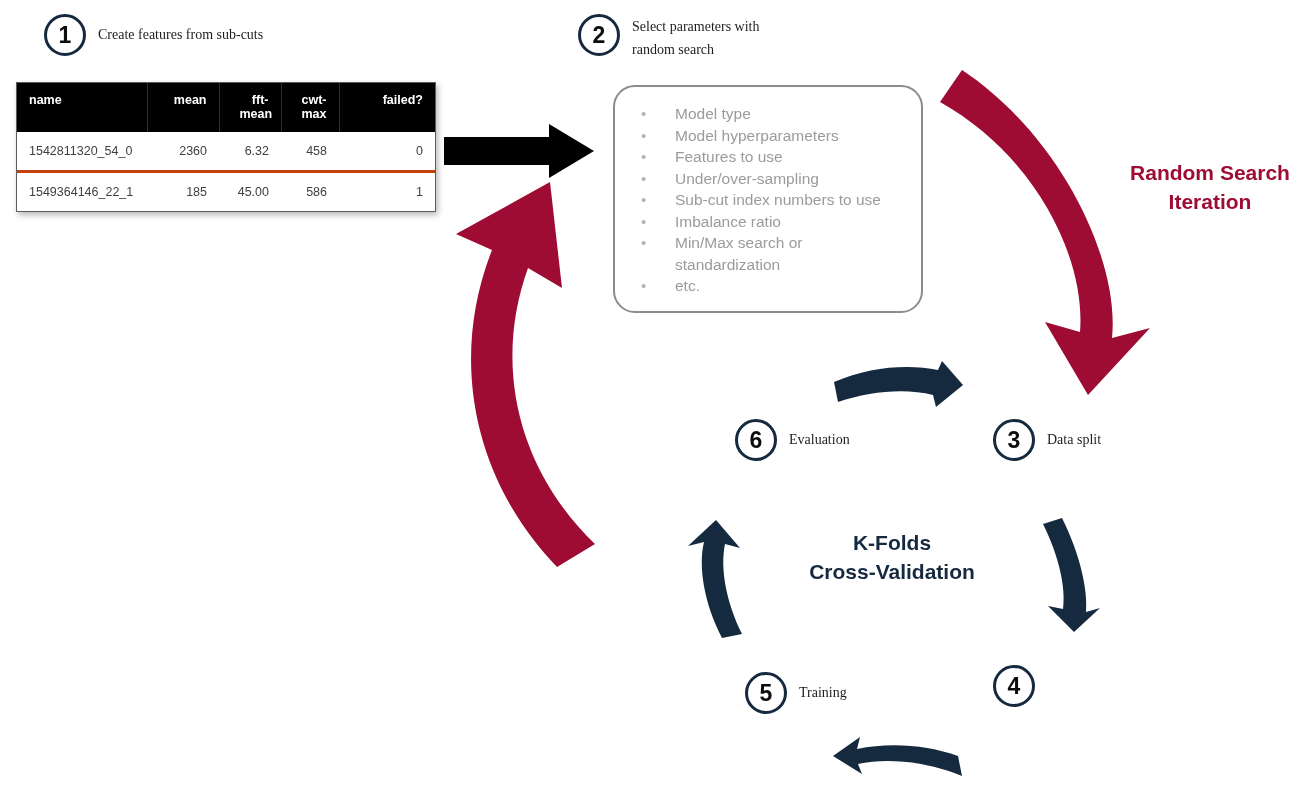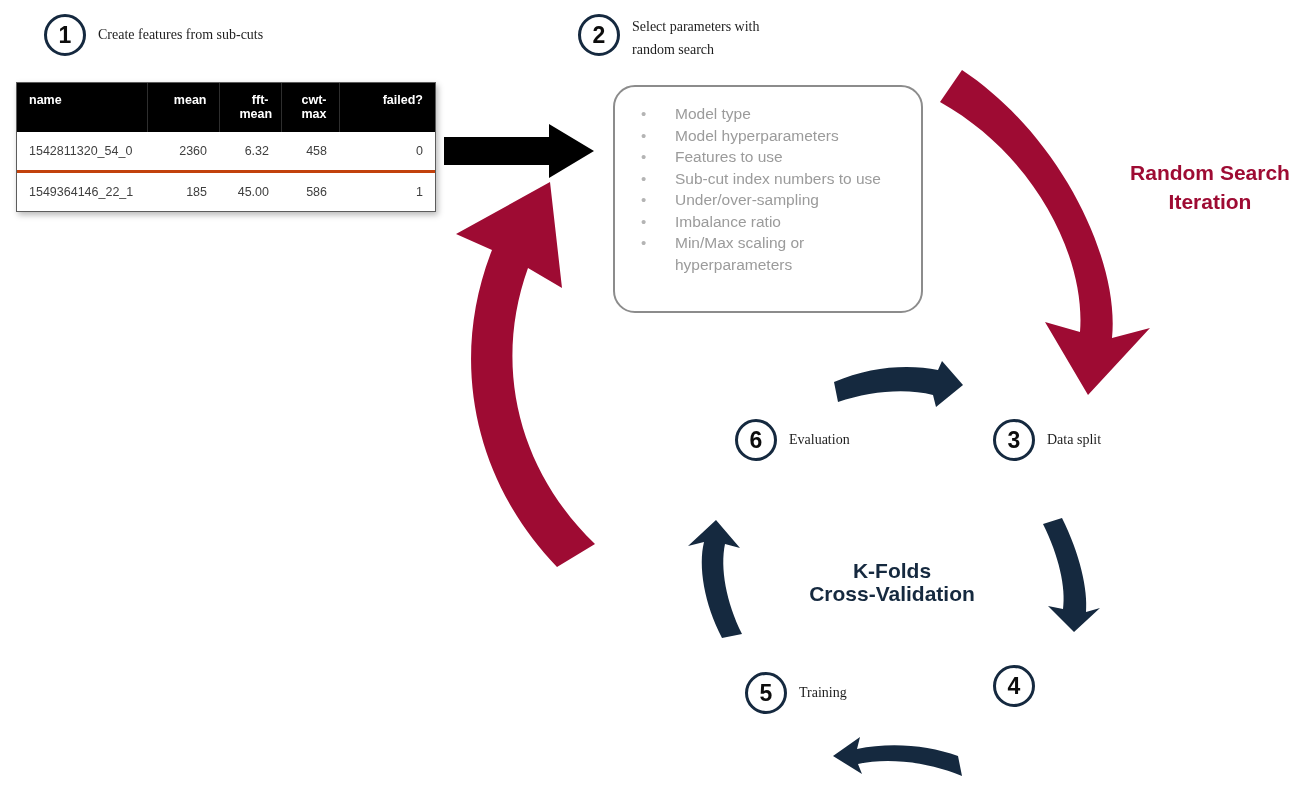--- a/index.html
+++ b/index.html
@@ -79,23 +79,22 @@
   }
 
   
   #random-search-label{
     right:2px;top:158px;width:200px;text-align:center;
     color:#9e0b33;font-weight:bold;font-size:21px;line-height:29px;
     white-space:pre-line;
   }
   #kfolds-label{
     left:782px;top:528px;width:220px;text-align:center;
-    color:#15293f;font-weight:bold;font-size:21px;line-height:23px;
+    color:#15293f;font-weight:bold;font-size:21px;line-height:29px;
     white-space:pre-line;
-    margin-top:31px;
   }
 
   svg{display:block;}
 </style>
 </head>
 <body>
 
 <div class="abs step" id="step-1" style="left:44px;top:14px;">
   <div class="circle">1</div>
   <div class="step-label">Create features from sub-cuts</div>
@@ -141,24 +140,25 @@
   <div class="circle">2</div>
   <div class="step-label two-line">Select parameters with
 random search</div>
 </div>
 
 <div class="abs" id="params-box">
   <ul id="params-list">
     <li>Model type</li>
     <li>Model hyperparameters</li>
     <li>Features to use</li>
+    <li>Under/over-sampling</li>
     <li>Sub-cut index numbers to use</li>
-    <li>Under/over-sampling</li>
     <li>Imbalance ratio</li>
-    <li>Min/Max scaling or hyperparameters</li>
+    <li>Min/Max search or standardization</li>
+    <li>etc.</li>
   </ul>
 </div>
 
 <svg class="abs" style="left:940px;top:60px;" width="250" height="340" viewBox="0 0 250 340">
   <path d="M 22 10
            C 120 75, 180 200, 172 278
            L 210 268
            L 148 335
            L 105 262
            L 140 272

